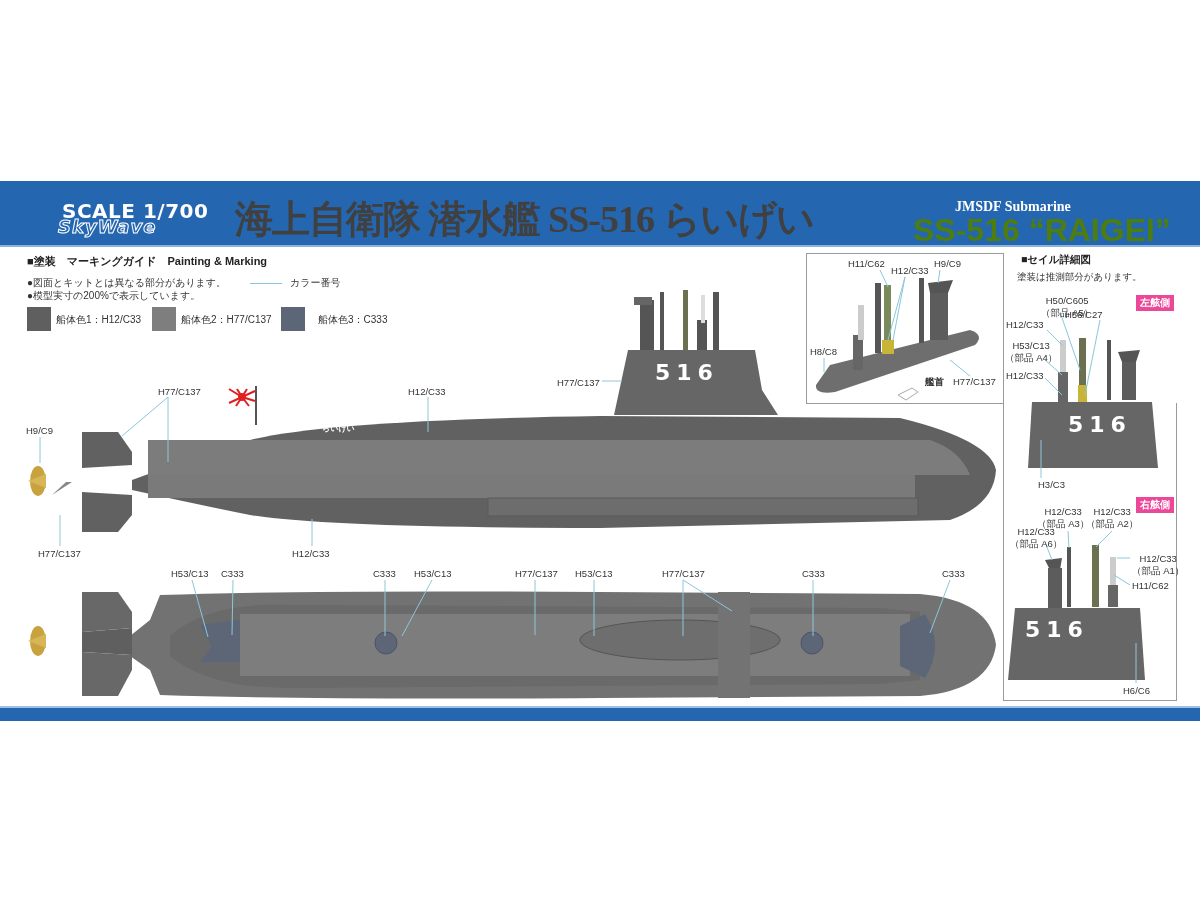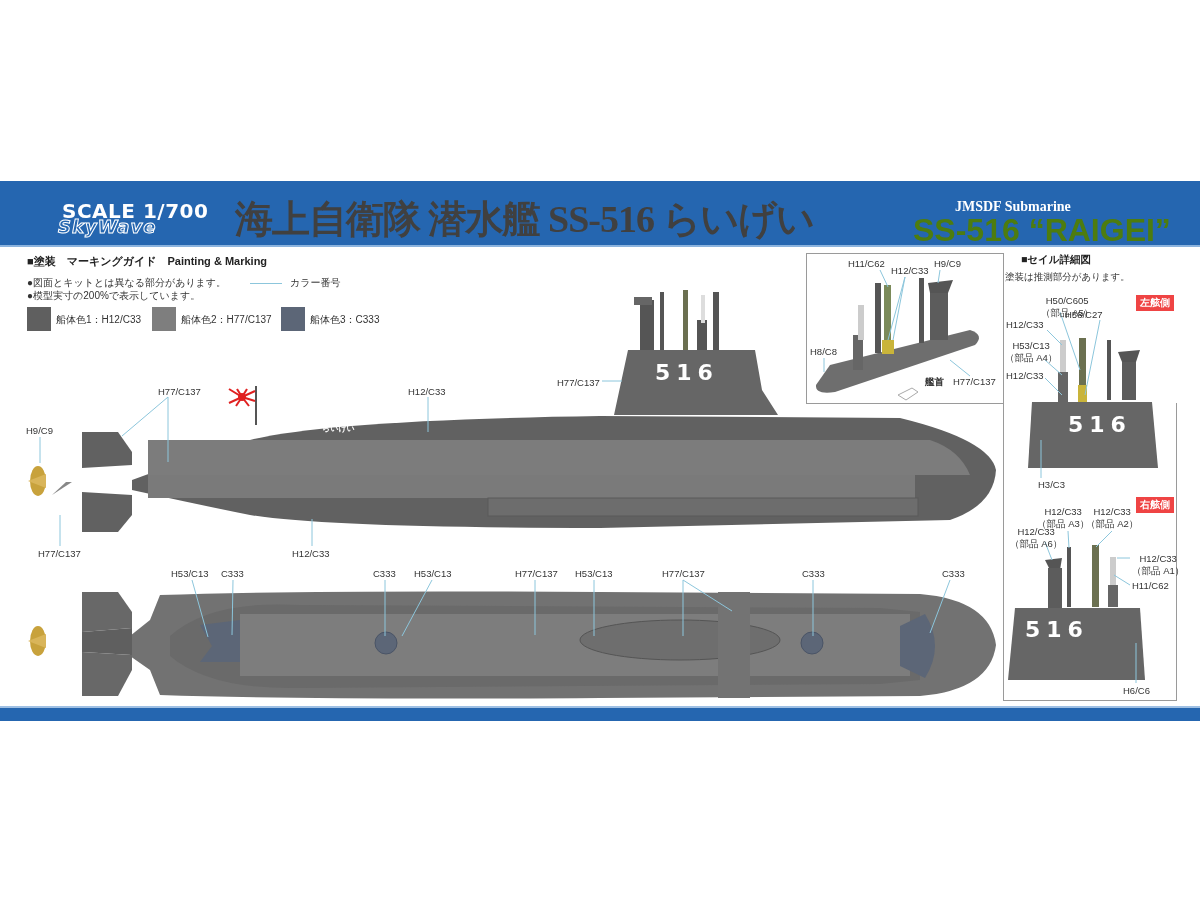--- a/index.html
+++ b/index.html
@@ -20,21 +20,21 @@
   
   .bottom-band { left: 0; top: 706px; width: 1200px; height: 13px; background: #2566b0; border-top: 2px solid #9fc0e4; }
   
   .section-title { left: 27px; top: 254px; font-size: 11px; font-weight: bold; color: #222; white-space: nowrap; }
   .note { font-size: 10px; color: #333; white-space: nowrap; }
   .legend-line { display: inline-block; width: 32px; height: 1px; background: #8cc6dc; vertical-align: middle; margin: 0 8px 0 24px; }
   .swatch { width: 24px; height: 24px; }
   .swatch-label { font-size: 10px; color: #333; white-space: nowrap; }
   .callout { font-size: 9.5px; color: #333; white-space: nowrap; line-height: 12px; }
   .panel { border: 1px solid #9a9a9a; background: #fff; }
-  .side-tag { background: #ef4444; color: #fff; font-size: 10px; font-weight: bold; padding: 1px 4px; }
+  .side-tag { background: #ec4899; color: #fff; font-size: 10px; font-weight: bold; padding: 1px 4px; }
   svg { position: absolute; overflow: visible; }
 </style>
 </head>
 <body>
 
 <div class="abs banner"></div>
 <div class="abs banner-line"></div>
 <div class="abs scale">SCALE 1/700</div>
 <div class="abs brand">SkyWave</div>
 <div class="abs title-jp">海上自衛隊 潜水艦 SS-516 らいげい</div>
@@ -45,21 +45,21 @@
 <div class="abs note" style="left:27px;top:276px;">
   <span>●図面とキットとは異なる部分があります。</span><span class="legend-line"></span><span>カラー番号</span>
 </div>
 <div class="abs note" style="left:27px;top:289px;">●模型実寸の200%で表示しています。</div>
 
 <div class="abs swatch" style="left:27px;top:307px;background:#5f5f5f;"></div>
 <div class="abs swatch-label" style="left:56px;top:313px;">船体色1：H12/C33</div>
 <div class="abs swatch" style="left:152px;top:307px;background:#7e7e7e;"></div>
 <div class="abs swatch-label" style="left:181px;top:313px;">船体色2：H77/C137</div>
 <div class="abs swatch" style="left:281px;top:307px;background:#5c6677;"></div>
-<div class="abs swatch-label" style="left:310px;top:313px;text-align:right;">船体色3：C333</div>
+<div class="abs swatch-label" style="left:318px;top:313px;text-align:right;">船体色3：C333</div>
 
 <svg style="left:0;top:0;" width="1200" height="900">
 
   <line x1="256" y1="386" x2="256" y2="425" stroke="#555" stroke-width="2"></line>
   <g>
     <rect x="229" y="389" width="26" height="17" fill="#fff"></rect>
     <g stroke="#e02020" stroke-width="2">
       <line x1="242" y1="397" x2="229" y2="389"></line>
         <line x1="242" y1="397" x2="237" y2="389"></line>
       <line x1="242" y1="397" x2="247" y2="389"></line>
@@ -181,21 +181,21 @@
     <line x1="880" y1="270" x2="888" y2="287"></line>
     <line x1="905" y1="277" x2="888" y2="340"></line>
     <line x1="905" y1="277" x2="893" y2="340"></line>
     <line x1="940" y1="270" x2="938" y2="283"></line>
     <line x1="824" y1="358" x2="824" y2="372"></line>
     <line x1="970" y1="376" x2="950" y2="360"></line>
   </g>
 </svg>
 
 <div class="abs" style="left:1003px;top:253px;font-size:10.5px;font-weight:bold;color:#222;white-space:nowrap;margin-left:18px;">■セイル詳細図</div>
-<div class="abs note" style="left:1005px;top:271px;font-size:9.5px;">塗装は推測部分があります。</div>
+<div class="abs note" style="left:1005px;top:271px;font-size:9.5px;padding-left:12px;">塗装は推測部分があります。</div>
 <div class="abs panel" style="left:1003px;top:403px;width:172px;height:297px;border-top:none;"></div>
 
 <div class="abs side-tag" style="left:1136px;top:295px;">左舷側</div>
 <svg style="left:0;top:0;" width="1200" height="900">
   <rect x="1060" y="340" width="6" height="60" fill="#ccc"></rect>
   <rect x="1058" y="372" width="10" height="30" fill="#666"></rect>
   <rect x="1079" y="338" width="7" height="50" fill="#6b7050"></rect>
   <rect x="1078" y="385" width="9" height="17" fill="#c9b43a"></rect>
   <rect x="1107" y="340" width="4" height="60" fill="#555"></rect>
   <rect x="1122" y="355" width="14" height="45" fill="#5c5c5c"></rect>

